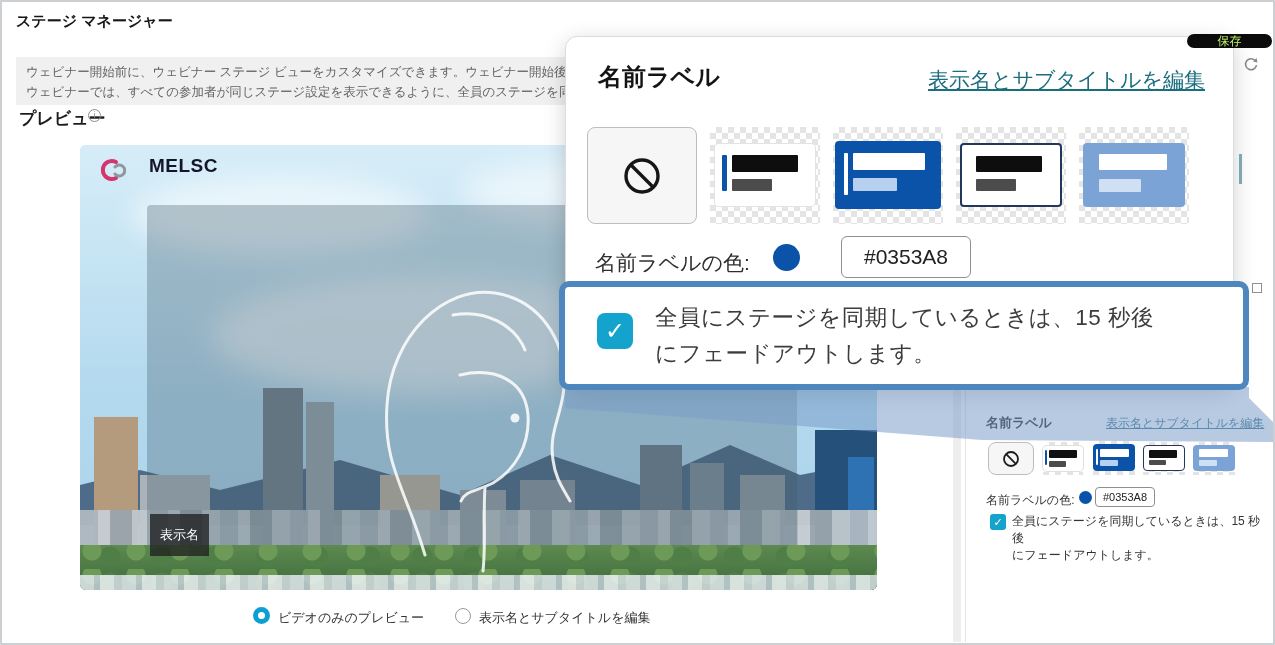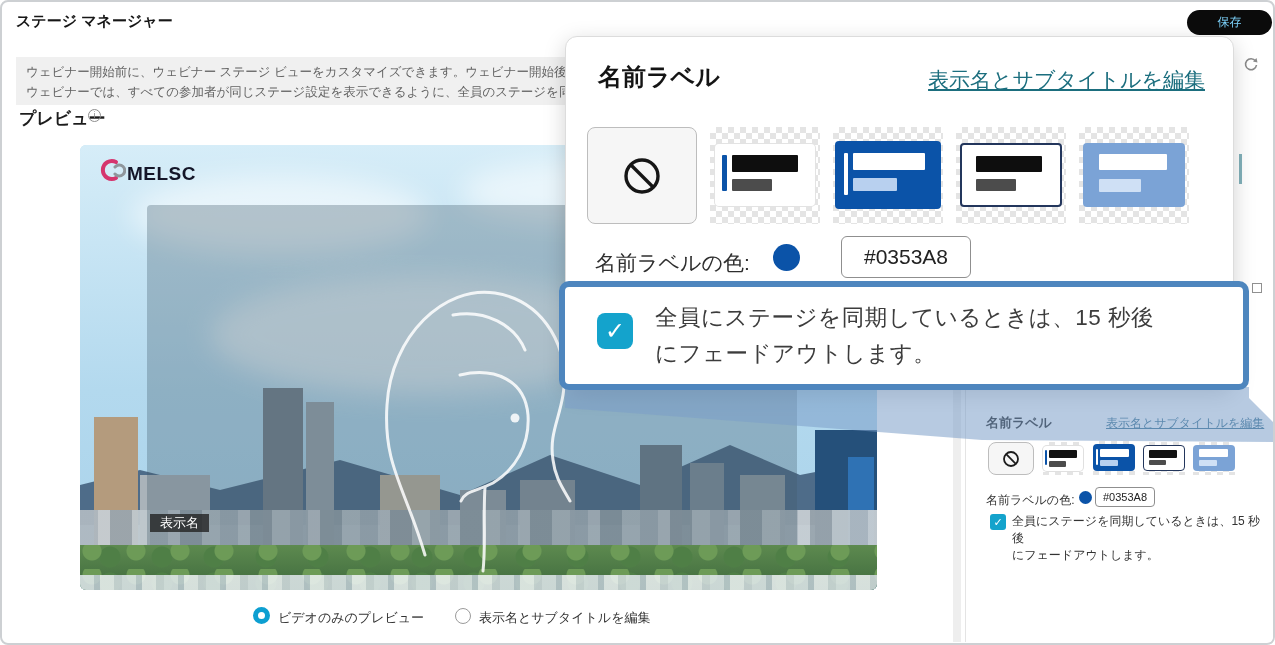--- a/index.html
+++ b/index.html
@@ -1,26 +1,26 @@
 <!DOCTYPE html>
 <html style="--c-accent: #0b53a8; --c-checkbox: #14a3cc; --c-callout-border: #4e86be; --c-link: #1b6e7e; --c-save-bg: #0b0b0b; --c-highlight: #7b9fc8;"><head>
 <meta charset="utf-8">
 <style>
   * { margin:0; padding:0; box-sizing:border-box; }
   body { background:#ffffff; font-family:"Liberation Sans", sans-serif; }
   .screen { position:relative; width:1275px; height:645px; background:#fff;
-            border:2px solid #cdd0d3; border-radius:8px; overflow:hidden;
+            border:2px solid #cdd0d3; border-radius:1px; overflow:hidden;
             font-family:"Liberation Sans", sans-serif; }
   .abs { position:absolute; }
 
   
   .page-title { font-size:15px; font-weight:bold; color:#161616; }
-  .save-btn { width:85px; height:25px; border-radius:13px; background:var(--c-save-bg,#0b0b0b);
-              color:#7dd3fc; font-size:12px; display:flex; align-items:center; justify-content:center;
-              cursor:pointer; z-index:40; }
+  .save-btn { width:85px; height:14px; border-radius:13px; background:var(--c-save-bg,#0b0b0b);
+              color:#bef264; font-size:12px; display:flex; align-items:center; justify-content:center;
+              cursor:pointer; z-index:40;margin-top:24px; }
 
   
   .intro-bar { background:#f0f0f0; color:#626262; font-size:12.5px; line-height:20px;
                padding:5px 10px; z-index:1; }
   .section-label { font-size:17px; font-weight:bold; color:#1c1c1c; }
   .info-icon { width:13px; height:13px; border:1px solid #8d8d8d; border-radius:50%;
                color:#8d8d8d; font-size:9px; line-height:11px; text-align:center; display:inline-block; }
 
   
   .preview-box { left:78px; top:143px; width:797px; height:445px; border-radius:6px;
@@ -32,21 +32,21 @@
          repeating-linear-gradient(90deg, rgba(0,0,0,.10) 0 2px, transparent 2px 8px); }
   .mid-row { background:repeating-linear-gradient(90deg,#aeb8c0 0 18px,#c6cdd2 18px 30px,#9aa5ad 30px 52px,#bfc8cd 52px 70px); opacity:.95; }
   .trees { background:linear-gradient(180deg,#5d8a4f 0,#436f41 100%);
            background-image:
              radial-gradient(circle at 12px 6px, #6d9b57 0 9px, transparent 10px),
              radial-gradient(circle at 30px 12px, #4f7f46 0 10px, transparent 11px),
              linear-gradient(180deg,#5d8a4f 0,#3f6a3e 100%);
            background-size:44px 24px,52px 26px,100% 100%; }
   .town { background:repeating-linear-gradient(90deg,#e3eaef 0 14px,#c2ced7 14px 20px,#f0f4f7 20px 34px,#d5dde3 34px 42px); }
   .video-tile { background:rgba(66,90,106,.32); border-radius:4px; }
-  .name-badge { background:rgba(32,32,32,.78); color:#fff; font-size:13px; padding:0 10px; }
+  .name-badge { background:rgba(32,32,32,.78); color:#fff; font-size:13px; padding:12px 10px; }
   .logo-text { font-size:19px; font-weight:800; letter-spacing:.5px; color:#141528; }
 
   
   .radio-on { width:17px; height:17px; border-radius:50%; background:#fff; border:5.5px solid #0d9fd1; }
   .radio-off { width:16px; height:16px; border-radius:50%; background:#fff; border:1.5px solid #9b9b9b; }
   .radio-label { font-size:13px; color:#333; }
 
   
   .scroll-strip { background:#eeeeee; z-index:1; }
   .sidebar { left:963px; top:34px; width:310px; height:606px; background:#ffffff;
@@ -140,21 +140,21 @@
     <svg class="abs" style="left:285px;top:110px;" width="220" height="320" viewBox="0 0 220 320">
       <g fill="none" stroke="#ffffff" stroke-width="3" stroke-linecap="round" opacity="0.85">
         <path d="M 60,300 C 40,232 18,210 22,150 C 26,80 80,30 130,38 C 180,46 206,95 198,140 C 194,165 184,180 188,205 C 190,222 197,232 205,246"></path>
         <path d="M 95,120 C 130,112 160,125 163,160 C 165,190 150,215 128,228 C 110,237 100,236 96,246"></path>
         <path d="M 88,60 C 120,54 150,70 160,95"></path>
         <path d="M 120,232 C 118,262 121,288 118,316"></path>
         <circle cx="150" cy="163" r="4.5" fill="#ffffff" stroke="none"></circle>
       </g>
     </svg>
 
-    <div class="abs" style="left:16px;top:10px;display:flex;align-items:flex-end;gap:1px;">
+    <div class="abs" style="left:16px;top:10px;display:flex;align-items:flex-start;gap:23px;">
       <svg width="30" height="30" viewBox="0 0 30 30">
         <path d="M 20,7 A 9,9 0 1 0 20,23" fill="none" stroke="#d5356e" stroke-width="4" stroke-linecap="round"></path>
         <path d="M 19,12 A 5.5,5.5 0 1 1 19,19" fill="none" stroke="#8f969c" stroke-width="3" stroke-linecap="round"></path>
       </svg>
       <span class="logo-text">MELSC</span>
     </div>
 
     <div class="abs name-badge" style="left:70px;top:369px;">表示名</div>
   </div>
 

